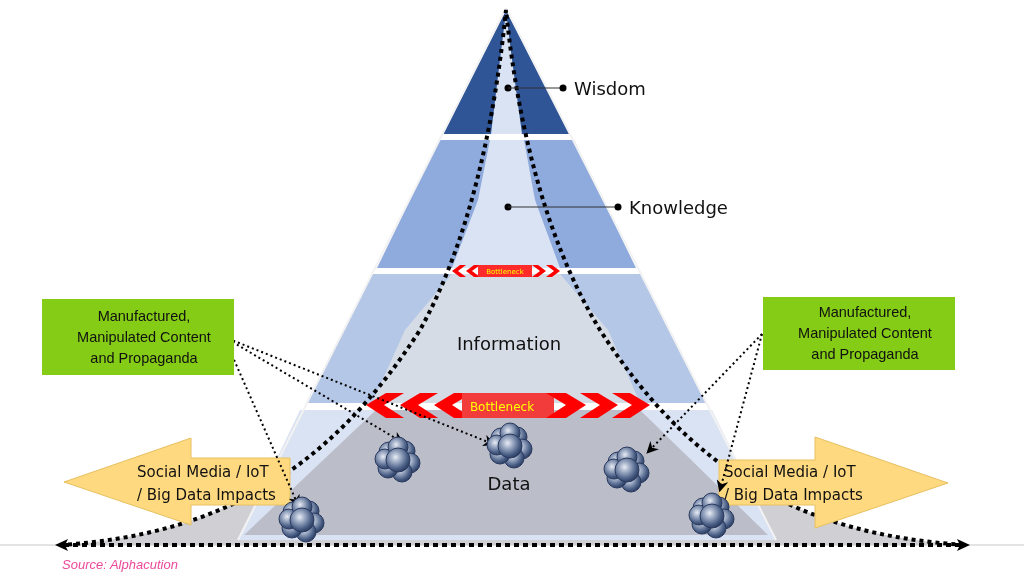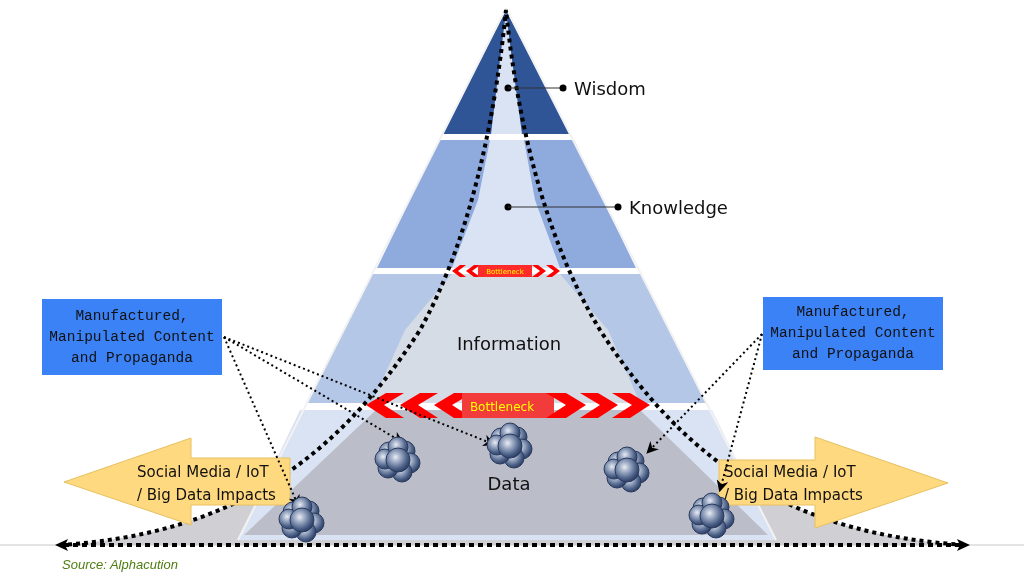--- a/index.html
+++ b/index.html
@@ -1,27 +1,28 @@
 <!DOCTYPE html>
 <html><head>
   <meta charset="utf-8">
   <style>
     html, body { margin: 0; padding: 0; background: #ffffff; }
     body { width: 1024px; height: 584px; position: relative; overflow: hidden; font-family: "Liberation Sans", sans-serif; }
     #stage { position: absolute; left: 0; top: 0; width: 1024px; height: 584px; }
     .lbl { font-family: "DejaVu Sans", sans-serif; fill: #111; }
     .callout {
-      position: absolute; background: #3b82f6; color: #111;
-      font-family: Liberation Mono, monospace; font-size: 14.5px; line-height: 21px;
+      position: absolute; background: #84cc16; color: #111;
+      font-family: Liberation Sans, sans-serif; font-size: 14.5px; line-height: 21px;
       text-align: center; display: flex; align-items: center; justify-content: center;
       white-space: pre-line;
+      padding-left: 12px;
     }
     #callout-left { left: 42px; top: 299px; width: 180px; height: 76px; }
     #callout-right { left: 763px; top: 297px; width: 180px; height: 73px; }
-    .source { position: absolute; left: 62px; top: 557px; font-size: 13px; font-style: italic; color: #4d7c0f; font-family: "Liberation Sans", sans-serif; }
+    .source { position: absolute; left: 62px; top: 557px; font-size: 13px; font-style: italic; color: #ec4899; font-family: "Liberation Sans", sans-serif; }
   </style>
 </head>
 <body>
 
 <svg id="stage" width="1024" height="584" viewBox="0 0 1024 584" xmlns="http://www.w3.org/2000/svg">
   <defs>
     <radialGradient id="sphere" cx="40%" cy="38%" r="65%">
       <stop offset="0%" stop-color="#e8ecf4"></stop>
       <stop offset="35%" stop-color="#9aa8c2"></stop>
       <stop offset="75%" stop-color="#4a5f86"></stop>

